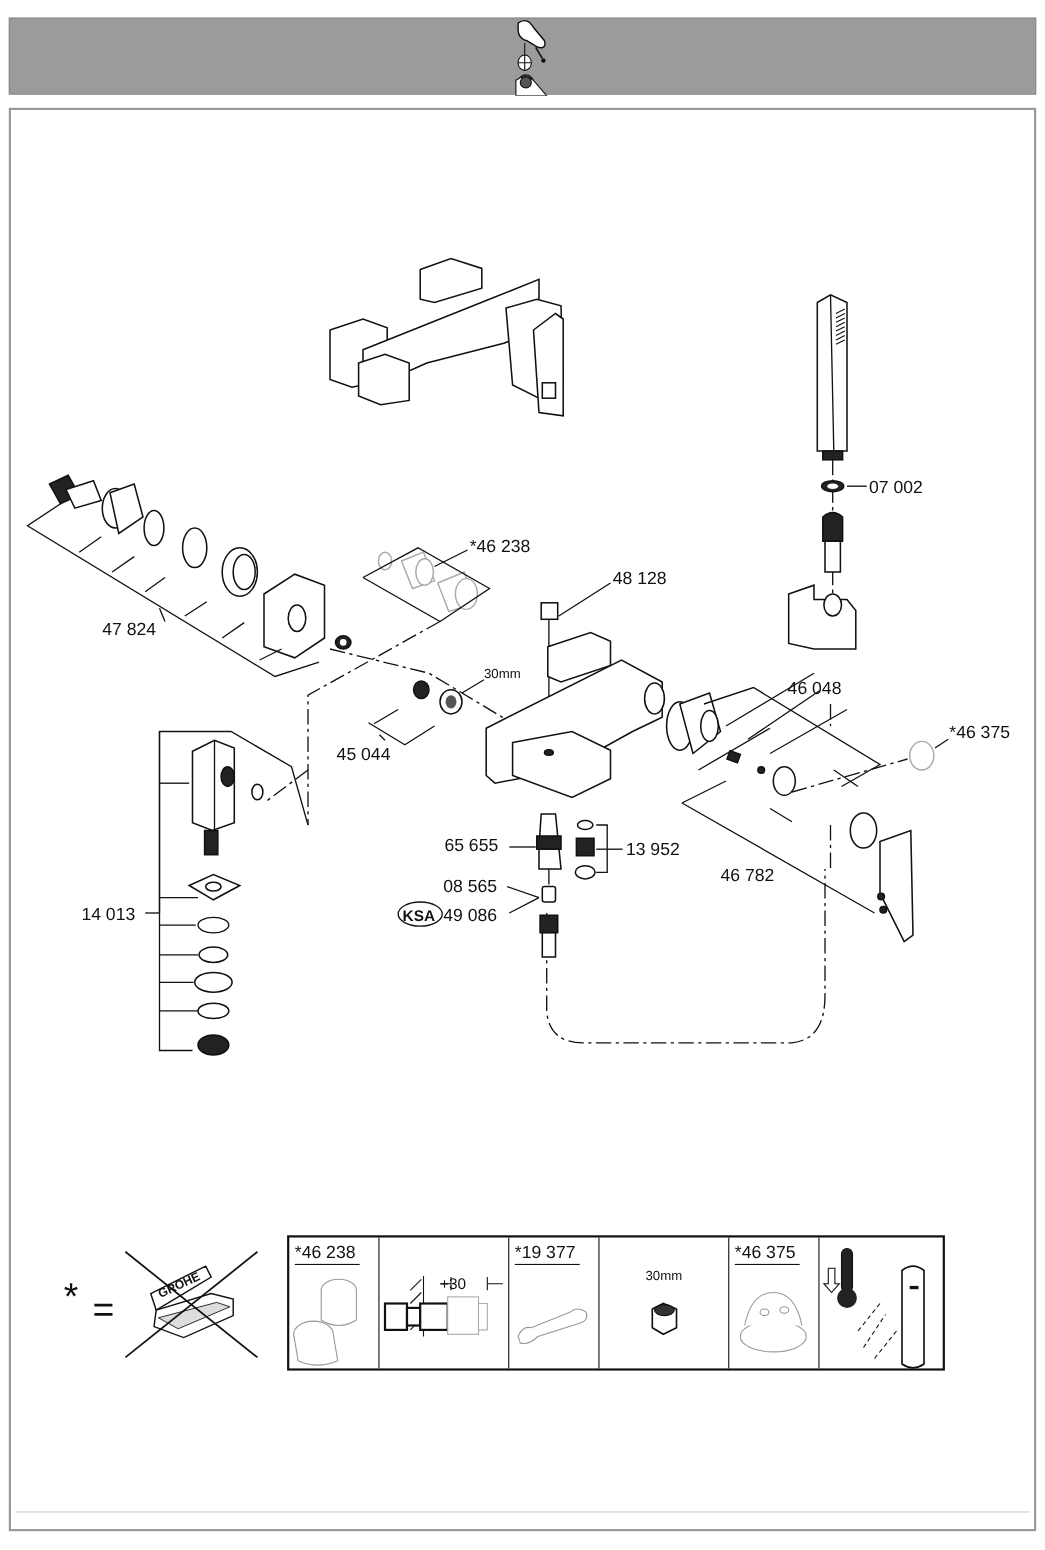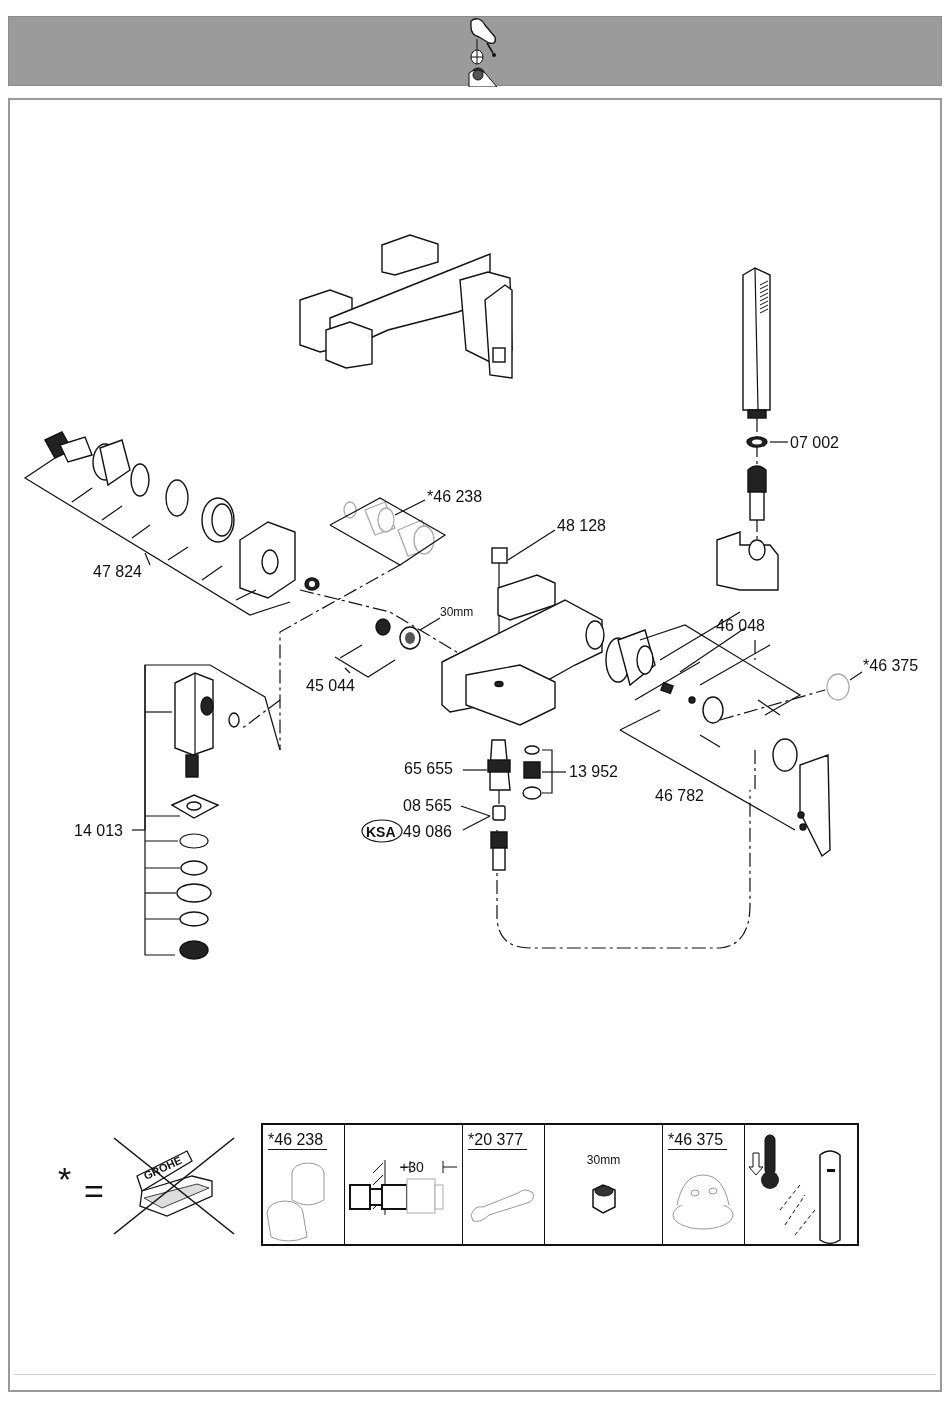--- a/index.html
+++ b/index.html
@@ -265,21 +265,21 @@
       <rect x="37" y="60" width="25" height="24" fill="#fff" stroke="#111" stroke-width="2"></rect>
       <rect x="62" y="54" width="28" height="34" fill="#fff" stroke="#aaa"></rect>
       <rect x="90" y="60" width="8" height="24" fill="#fff" stroke="#aaa"></rect>
       <line x1="55" y1="42" x2="65" y2="42" stroke="#111"></line>
       <line x1="65" y1="36" x2="65" y2="48" stroke="#111"></line>
       <line x1="98" y1="36" x2="98" y2="48" stroke="#111"></line>
       <line x1="98" y1="42" x2="112" y2="42" stroke="#111"></line>
     </svg>
   </div>
   <div class="cell" style="width:82px">
-    <div class="cell-code">*20 377</div>
+    <div class="cell-code">*19 377</div>
     <svg width="82" height="120" viewBox="0 0 82 120">
       <path d="M8 90 Q12 80 20 82 L55 68 Q62 62 70 68 Q72 76 64 78 L26 90 Q18 98 10 96 Z" fill="#fff" stroke="#999"></path>
     </svg>
   </div>
   <div class="cell" style="width:118px">
     <div class="cell-text">30mm</div>
     <svg width="118" height="120" viewBox="0 0 118 120">
       <path d="M48 65 L58 60 L70 65 L70 82 L58 88 L48 82 Z" fill="#fff" stroke="#111" stroke-width="1.5"></path>
       <ellipse cx="59" cy="66" rx="9" ry="5" fill="#333" stroke="#111"></ellipse>
     </svg>

